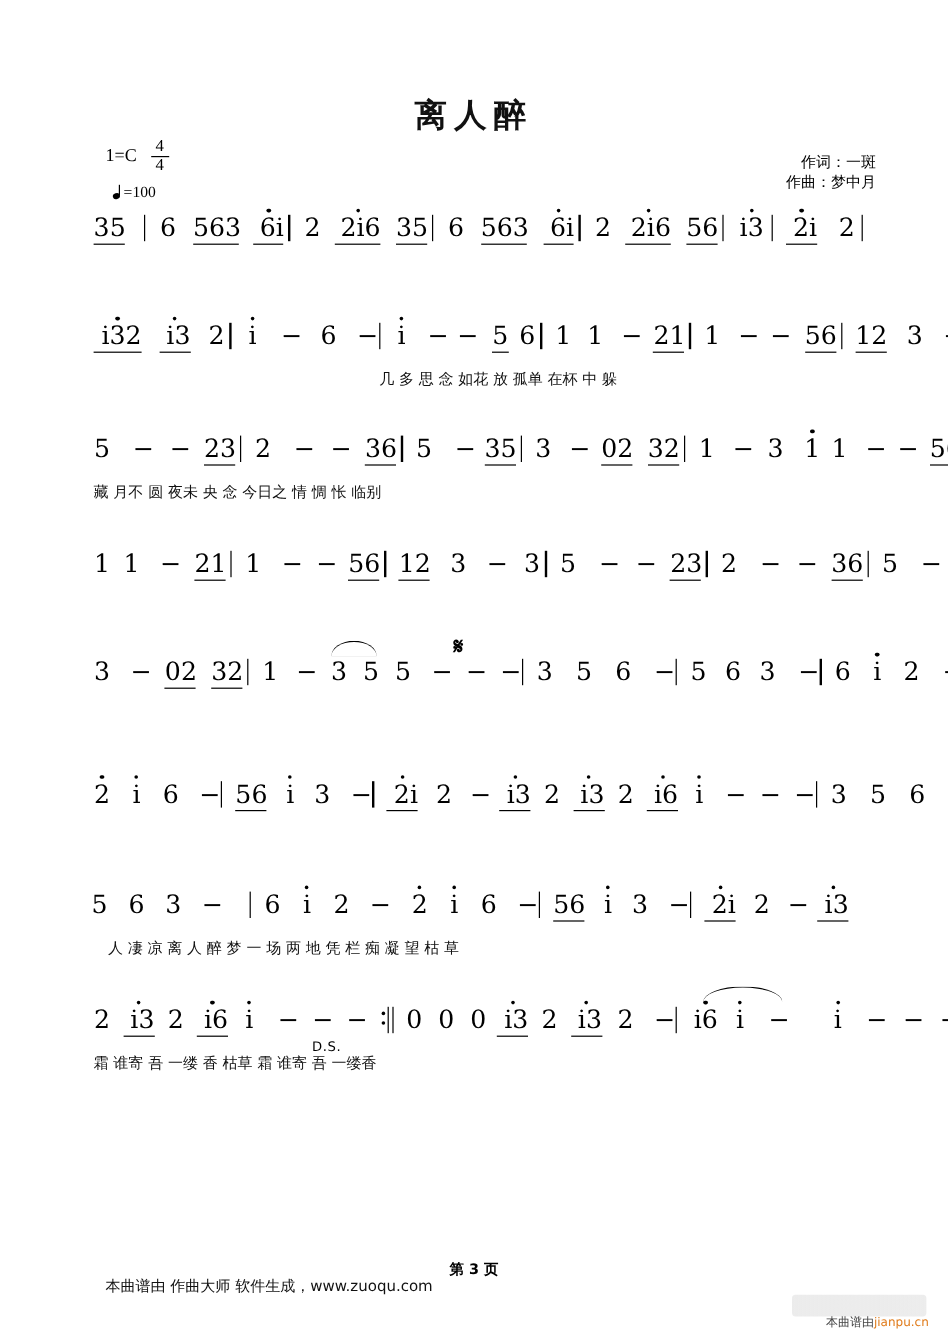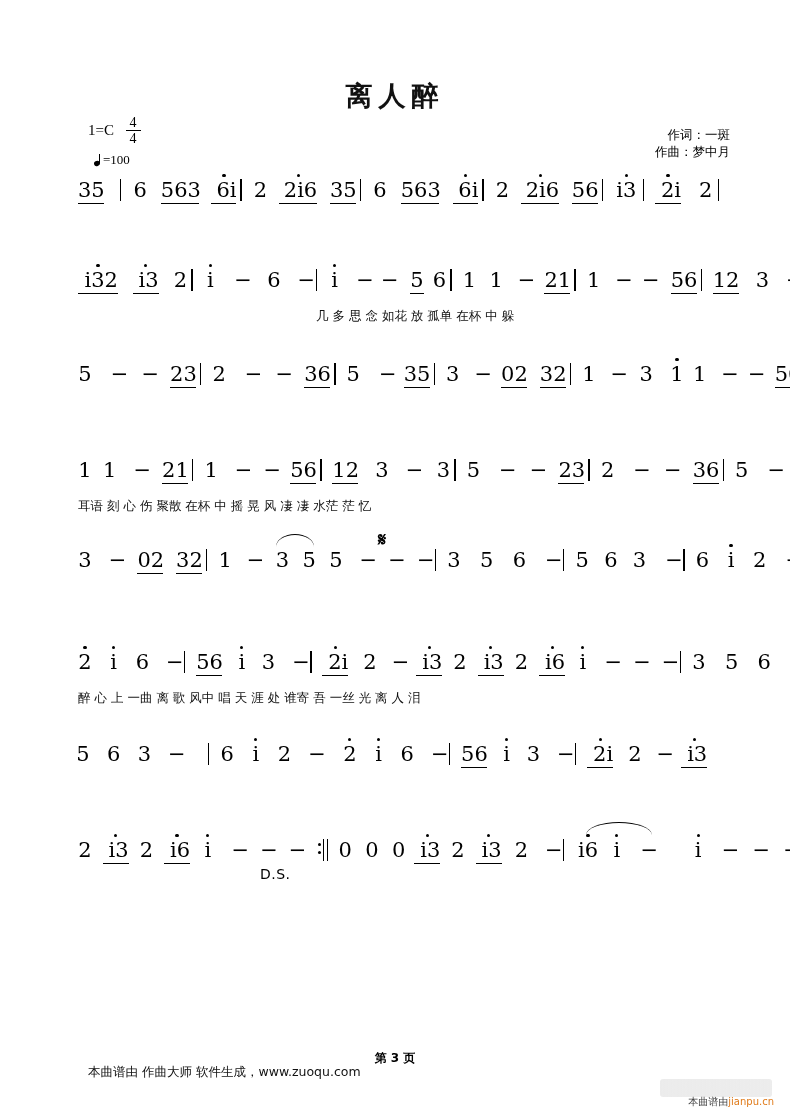--- a/index.html
+++ b/index.html
@@ -212,21 +212,21 @@
   
   .segno {
     position: absolute;
     font-family: "DejaVu Serif", serif;
     font-size: 19px;
     font-weight: bold;
   }
   .dsal {
     position: absolute;
     font-family: "DejaVu Sans", sans-serif;
-    font-size: 14px;
+    font-size: 11px;
     letter-spacing: 0.5px;
   }
   .tieArc {
     position: absolute;
     border-top: 1.4px solid #000;
     border-radius: 50% / 100% 100% 0 0;
     height: 12px;
     border-left: none; border-right: none; border-bottom: none;
   }
   .repeatbar {
@@ -350,20 +350,21 @@
       <span class="tk u1" style="width:26px">32</span><span class="bar"></span>
       <span class="tk" style="width:14px">1</span><span class="sp" style="width:8px"></span>
       <span class="tk" style="width:14px">−</span><span class="sp" style="width:8px"></span>
       <span class="tk" style="width:14px">3</span><span class="sp" style="width:10px"></span>
       <span class="tk dotAbove" style="width:14px">1</span><span class="sp" style="width:2px"></span>
       <span class="tk" style="width:14px">1</span><span class="sp" style="width:8px"></span>
       <span class="tk" style="width:14px">−</span><span class="sp" style="width:6px"></span>
       <span class="tk" style="width:14px">−</span><span class="sp" style="width:6px"></span>
       <span class="tk u1" style="width:26px">56</span>
     </div>
+    <div class="lyrics">藏      月不 圆    夜未 央   念      今日之 情  惆 怅      临别</div>
   </div>
 
   <div class="line" style="top:458px">
     <div class="notes">
       <span class="tk" style="width:14px">1</span><span class="sp" style="width:4px"></span>
       <span class="tk" style="width:14px">1</span><span class="sp" style="width:10px"></span>
       <span class="tk" style="width:14px">−</span><span class="sp" style="width:8px"></span>
       <span class="tk u1" style="width:26px">21</span><span class="bar"></span>
       <span class="tk" style="width:14px">1</span><span class="sp" style="width:10px"></span>
       <span class="tk" style="width:14px">−</span><span class="sp" style="width:8px"></span>
@@ -379,21 +380,20 @@
       <span class="tk u1" style="width:26px">23</span><span class="bar"></span>
       <span class="tk" style="width:14px">2</span><span class="sp" style="width:12px"></span>
       <span class="tk" style="width:14px">−</span><span class="sp" style="width:10px"></span>
       <span class="tk" style="width:14px">−</span><span class="sp" style="width:8px"></span>
       <span class="tk u1" style="width:26px">36</span><span class="bar"></span>
       <span class="tk" style="width:14px">5</span><span class="sp" style="width:12px"></span>
       <span class="tk" style="width:14px">−</span><span class="sp" style="width:8px"></span>
       <span class="sp" style="width:4px"></span>
       
     </div>
-    <div class="lyrics">耳语   刻 心 伤   聚散 在杯 中  摇 晃    风 凄 凄    水茫 茫   忆</div>
   </div>
 
   <div class="line" style="top:548px">
     <div class="notes">
       <span class="tk" style="width:14px">3</span><span class="sp" style="width:10px"></span>
       <span class="tk" style="width:14px">−</span><span class="sp" style="width:8px"></span>
       <span class="tk u1" style="width:26px">02</span><span class="sp" style="width:6px"></span>
       <span class="tk u1" style="width:26px">32</span><span class="bar"></span>
       <span class="tk" style="width:14px">1</span><span class="sp" style="width:8px"></span>
       <span class="tk" style="width:14px">−</span><span class="sp" style="width:8px"></span>
@@ -442,21 +442,20 @@
       <span class="tk u1 dotAbove" style="width:26px">i6</span><span class="sp" style="width:4px"></span>
       <span class="tk dotAbove" style="width:14px">i</span><span class="sp" style="width:8px"></span>
       <span class="tk" style="width:14px">−</span><span class="sp" style="width:8px"></span>
       <span class="tk" style="width:14px">−</span><span class="sp" style="width:8px"></span>
       <span class="tk" style="width:14px">−</span><span class="bar"></span>
       <span class="tk" style="width:14px">3</span><span class="sp" style="width:12px"></span>
       <span class="tk" style="width:14px">5</span><span class="sp" style="width:12px"></span>
       <span class="tk" style="width:14px">6</span><span class="sp" style="width:12px"></span>
       <span class="tk" style="width:14px">−</span>
     </div>
-    <div class="lyrics">醉 心 上    一曲 离 歌   风中 唱   天 涯 处 谁寄 吾 一丝 光      离 人 泪</div>
   </div>
 
   <div class="line" style="top:742px">
     <div class="notes" style="left:76px">
       <span class="tk" style="width:14px">5</span><span class="sp" style="width:10px"></span>
       <span class="tk" style="width:14px">6</span><span class="sp" style="width:10px"></span>
       <span class="tk" style="width:14px">3</span><span class="sp" style="width:10px"></span>
       <span class="tk" style="width:14px">−</span><span class="sp" style="width:22px"></span><span class="bar"></span>
       <span class="tk" style="width:14px">6</span><span class="sp" style="width:8px"></span>
       <span class="tk dotAbove" style="width:14px">i</span><span class="sp" style="width:8px"></span>
@@ -468,20 +467,21 @@
       <span class="tk" style="width:14px">−</span><span class="bar"></span>
       <span class="tk u1" style="width:26px">56</span><span class="sp" style="width:6px"></span>
       <span class="tk dotAbove" style="width:14px">i</span><span class="sp" style="width:6px"></span>
       <span class="tk" style="width:14px">3</span><span class="sp" style="width:10px"></span>
       <span class="tk" style="width:14px">−</span><span class="bar"></span>
       <span class="tk u1 dotAbove" style="width:26px">2i</span><span class="sp" style="width:8px"></span>
       <span class="tk" style="width:14px">2</span><span class="sp" style="width:8px"></span>
       <span class="tk" style="width:14px">−</span><span class="sp" style="width:4px"></span>
       <span class="tk u1 dotAbove" style="width:26px">i3</span>
     </div>
+    <div class="lyrics" style="left:90px">人 凄 凉     离 人 醉    梦 一 场    两 地 凭 栏   痴 凝 望  枯 草</div>
   </div>
 
   <div class="line" style="top:838px">
     <div class="notes">
       <span class="tk" style="width:14px">2</span><span class="sp" style="width:4px"></span>
       <span class="tk u1 dotAbove" style="width:26px">i3</span><span class="sp" style="width:4px"></span>
       <span class="tk" style="width:14px">2</span><span class="sp" style="width:4px"></span>
       <span class="tk u1 dotAbove" style="width:26px">i6</span><span class="sp" style="width:4px"></span>
       <span class="tk dotAbove" style="width:14px">i</span><span class="sp" style="width:10px"></span>
       <span class="tk" style="width:14px">−</span><span class="sp" style="width:8px"></span>
@@ -497,20 +497,21 @@
       <span class="tk" style="width:14px">2</span><span class="sp" style="width:10px"></span>
       <span class="tk" style="width:14px">−</span><span class="bar"></span>
       <span class="tk dotAbove" style="width:26px">i6</span><span class="sp" style="width:2px"></span>
       <span class="tk dotAbove" style="width:14px">i</span><span class="sp" style="width:10px"></span>
       <span class="tk" style="width:14px">−</span><span class="sp" style="width:30px"></span>
       <span class="tk dotAbove" style="width:14px">i</span><span class="sp" style="width:10px"></span>
       <span class="tk" style="width:14px">−</span><span class="sp" style="width:10px"></span>
       <span class="tk" style="width:14px">−</span><span class="sp" style="width:10px"></span>
       <span class="tk" style="width:14px">−</span>
     </div>
+    <div class="lyrics">霜 谁寄 吾 一缕 香        枯草 霜 谁寄 吾   一缕香</div>
     <span class="dsal" style="left:260px; top:28px;">D.S.</span>
     <div class="tieArc" style="left:586px; top:-16px; width:66px;"></div>
   </div>
 
   <div class="pagenum">第 3 页</div>
   <div class="footer-left">本曲谱由  作曲大师  软件生成，www.zuoqu.com</div>
 
   <div class="watermark">
     <div class="wm-blob"></div>
     <div class="wm-text">

